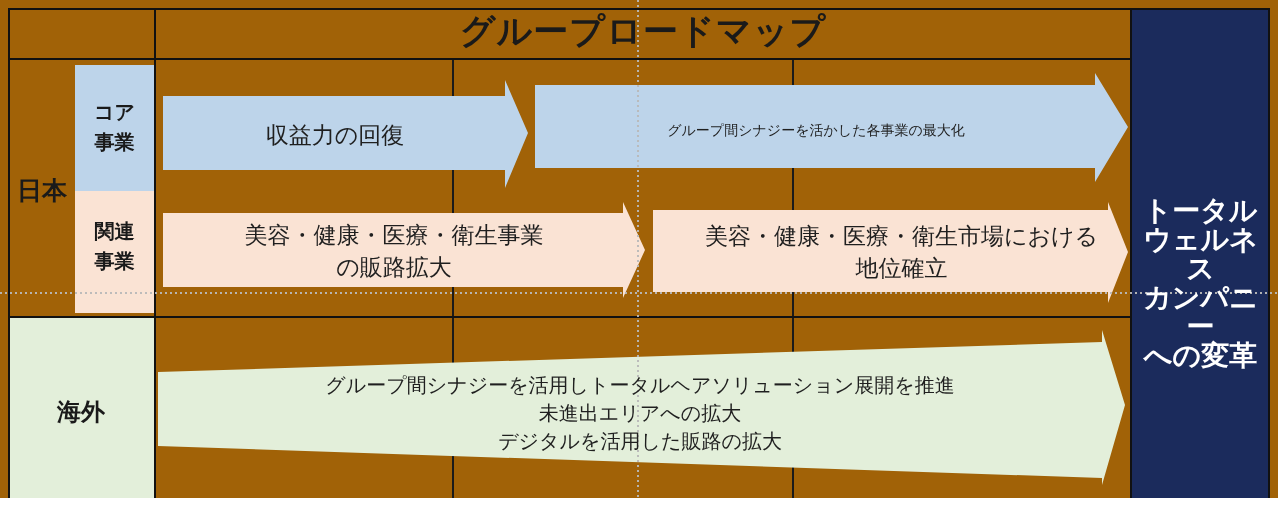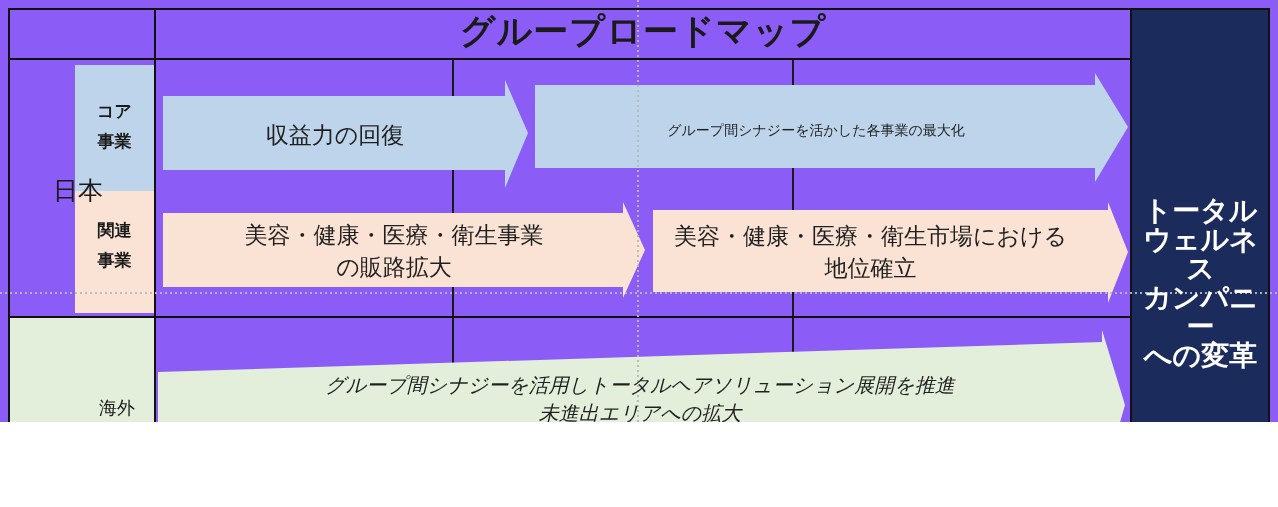--- a/index.html
+++ b/index.html
@@ -1,31 +1,31 @@
 <!DOCTYPE html>
 <html lang="ja"><head>
 <meta charset="utf-8">
 <style>
   html,body{margin:0;padding:0;background:#fff;}
   body{font-family:"Liberation Sans","DejaVu Sans",sans-serif;color:#1a1a1a;}
-  #stage{position:relative;width:1278px;height:422px;background:#8b5cf6;overflow:hidden;}
+  #stage{position:relative;width:1278px;height:498px;background:#a16207;overflow:hidden;}
   .abs{position:absolute;}
   
   .band{z-index:1;}
   .divider{z-index:2;background:#1a1a1a;}
   #arrow-svg{z-index:3;left:0;top:0;}
   .bline{z-index:4;background:#111;}
   .guide{z-index:5;}
   .txt{z-index:6;text-align:center;white-space:pre-line;}
   
   .title{font-size:35px;font-weight:bold;letter-spacing:1px;line-height:48px;}
-  .rowlabel{font-size:25px;font-weight:normal;padding-left:36px;}
-  .sublabel{font-size:17px;font-weight:bold;line-height:30px;}
+  .rowlabel{font-size:25px;font-weight:bold;}
+  .sublabel{font-size:20px;font-weight:bold;line-height:30px;}
   .arrowtxt{font-size:23px;line-height:32px;color:#1f1f1f;}
-  .arrowtxt-sm{font-size:20px;line-height:28px;color:#1f1f1f;font-style:italic;}
+  .arrowtxt-sm{font-size:20px;line-height:28px;color:#1f1f1f;}
   .goaltxt{font-size:28px;font-weight:bold;line-height:29px;color:#ffffff;}
   
   .guide-h{height:2px;background:repeating-linear-gradient(to right,rgba(185,185,185,.95) 0 2px,transparent 2px 5px);}
   .guide-v{width:2px;background:repeating-linear-gradient(to bottom,rgba(185,185,185,.95) 0 2px,transparent 2px 5px);}
 </style>
 </head>
 <body>
 
 <div id="stage">
 
@@ -57,27 +57,27 @@
   <div class="abs guide guide-v" style="left:637px;top:0;height:507px;"></div>
   <div class="abs guide guide-h" style="left:0;top:292px;width:1278px;"></div>
 
   <div class="abs txt title" style="left:155px;top:7px;width:976px;">グループロードマップ</div>
 
   <div class="abs txt rowlabel" style="left:8px;top:174px;width:68px;">日本</div>
   <div class="abs txt sublabel" style="left:75px;top:97px;width:79px;">コア
 事業</div>
   <div class="abs txt sublabel" style="left:75px;top:216px;width:79px;">関連
 事業</div>
-  <div class="abs txt rowlabel" style="left:8px;top:396px;width:146px;font-size:18px;">海外</div>
+  <div class="abs txt rowlabel" style="left:8px;top:396px;width:146px;font-size:24px;">海外</div>
 
   <div class="abs txt arrowtxt" style="left:165px;top:119px;width:340px;">収益力の回復</div>
   <div class="abs txt arrowtxt" style="left:537px;top:114px;width:558px;font-size:14px;">グループ間シナジーを活かした各事業の最大化</div>
   <div class="abs txt arrowtxt" style="left:165px;top:219px;width:458px;">美容・健康・医療・衛生事業
 の販路拡大</div>
-  <div class="abs txt arrowtxt" style="left:644px;top:220px;width:453px;">美容・健康・医療・衛生市場における
+  <div class="abs txt arrowtxt" style="left:675px;top:220px;width:453px;">美容・健康・医療・衛生市場における
 地位確立</div>
   <div class="abs txt arrowtxt-sm" style="left:170px;top:371px;width:940px;">グループ間シナジーを活用しトータルヘアソリューション展開を推進
 未進出エリアへの拡大
 デジタルを活用した販路の拡大</div>
 
   <div class="abs txt goaltxt" style="left:1132px;top:196px;width:137px;">トータル
 ウェルネス
 カンパニー
 への変革</div>
 

